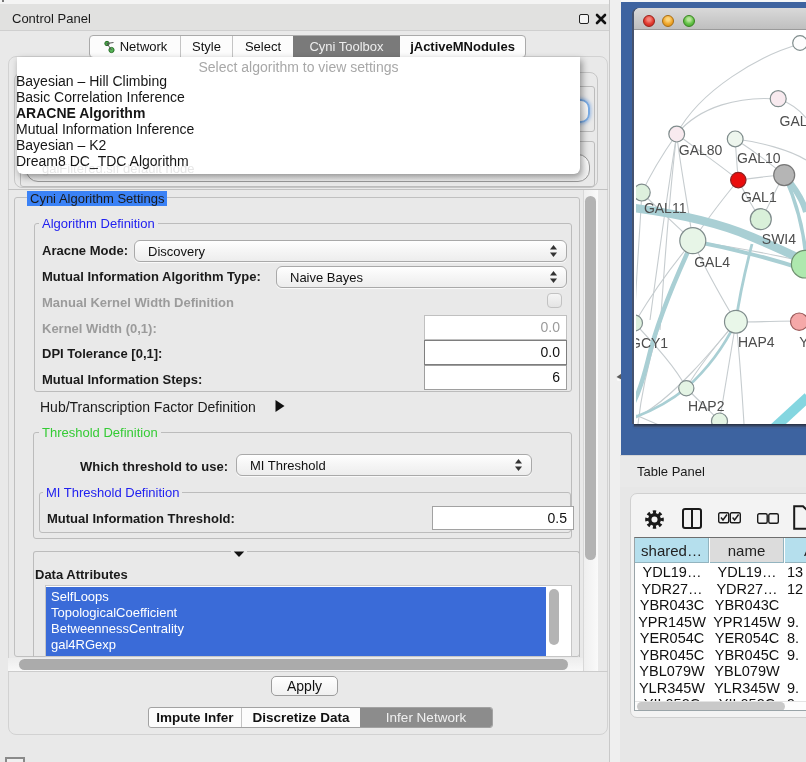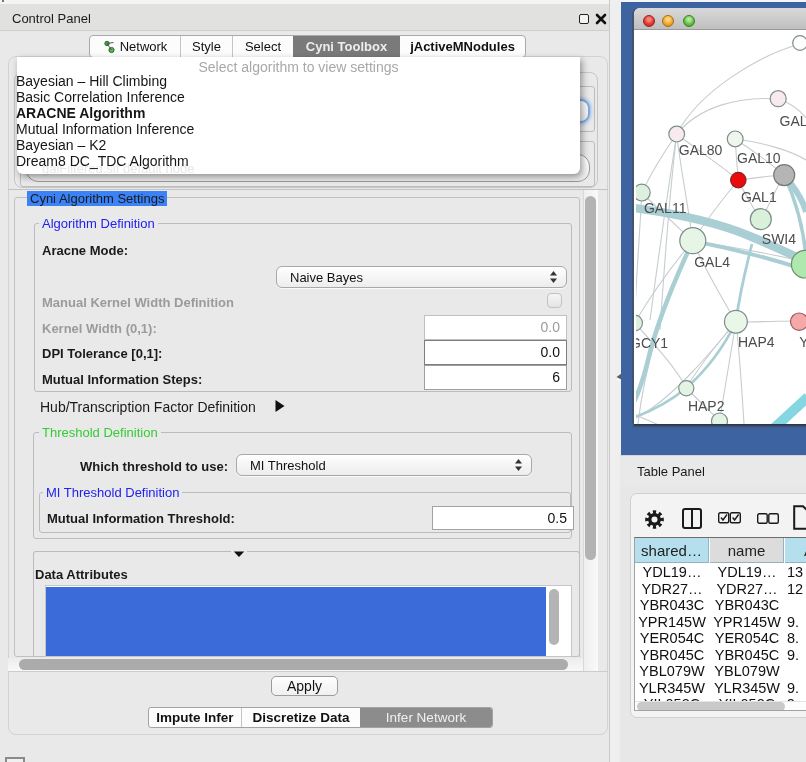--- a/index.html
+++ b/index.html
@@ -38,21 +38,21 @@
 <div id="toptabs" class="ab" style="left:89px;top:35px;height:23px;display:flex;border:1px solid #aaaaaa;border-radius:4px;background:#fcfcfc;overflow:hidden;">
   <div style="width:91px;display:flex;align-items:center;justify-content:center;font-size:13px;color:#111;border-right:1px solid #c4c4c4;">
     <svg width="13" height="14" viewBox="0 0 13 14" style="margin-right:4px;">
           <circle cx="4" cy="3.5" r="2.2" fill="#4aa54a" stroke="#2c712c"></circle>
           <circle cx="8.5" cy="10" r="2.6" fill="#57b457" stroke="#2c712c"></circle>
           <path d="M4 3.5 L8.5 10 M4 3.5 L10.5 2.5" stroke="#555" stroke-width="1"></path>
         </svg>
     Network</div>
   <div style="width:52px;display:flex;align-items:center;justify-content:center;font-size:13px;color:#111;border-right:1px solid #c4c4c4;">Style</div>
   <div style="width:60px;display:flex;align-items:center;justify-content:center;font-size:13px;color:#111;">Select</div>
-  <div style="width:107px;display:flex;align-items:center;justify-content:center;font-size:13px;color:#ededed;background:#7a7a7a;font-weight:bold;">Cyni Toolbox</div>
+  <div style="width:107px;display:flex;align-items:center;justify-content:center;font-size:13px;color:#ededed;background:#7a7a7a;">Cyni Toolbox</div>
   <div style="width:125px;display:flex;align-items:center;justify-content:center;font-size:13px;color:#111;font-weight:bold;">jActiveMNodules</div>
 </div>
 
 <div class="ab" style="left:14px;top:72px;width:584px;height:116px;border:1px solid #c6c6c6;border-radius:8px;background:#e9e9e9;"></div>
 <div class="grp" style="left:20px;top:86px;width:575px;height:46px;"></div>
 <div class="ab" style="left:28px;top:99px;width:562px;height:24px;border:2.5px solid #79aae3;border-radius:9px;background:linear-gradient(#fdfdfd,#ececec);box-shadow:0 0 3px 1.5px rgba(110,160,225,.5);"></div>
 <div class="grp" style="left:20px;top:141px;width:575px;height:46px;"></div>
 <div class="ab" style="left:26px;top:154px;width:564px;height:28px;border:1px solid #9a9a9a;border-radius:12px;background:linear-gradient(#fff,#ececec);"></div>
 
 <div class="ab" style="left:8px;top:189px;width:600px;height:483px;border-top:1px solid #c2c2c2;border-bottom:1px solid #cccccc;"></div>
@@ -63,21 +63,29 @@
 <div class="ab" style="left:8px;top:658px;width:575px;height:13px;background:linear-gradient(#ededed,#f8f8f8);"></div>
 <div class="ab" style="left:19px;top:659px;width:549px;height:11px;background:#ababab;border-radius:6px;"></div>
 
 <div class="grp" style="left:14px;top:197px;width:566px;height:460px;border-color:#c0c0c0;"></div>
 <div class="lbl" style="left:27px;top:191px;background:#3b82f6;padding:0 3px;">Cyni Algorithm Settings</div>
 
 <div class="grp" style="left:34px;top:223px;width:538px;height:169px;"></div>
 <div class="lbl" style="left:39px;top:216px;background:#e9e9e9;padding:0 3px;color:#2121f0;">Algorithm Definition</div>
 
 <div class="lbl b" style="left:42px;top:243px;">Aracne Mode:</div>
-
+<div class="combo" style="left:134px;top:240px;width:433px;height:22px;">
+  <span class="ctext">Discovery</span>
+  <svg class="arr" width="9" height="12" viewBox="0 0 9 12">
+        <path d="M4.5 0 L8 4.5 L1 4.5 Z" fill="#333"></path>
+        <path d="M4.5 12 L8 7.5 L1 7.5 Z" fill="#333"></path>
+      </svg>
+</div>
+
+<div class="lbl b" style="left:42px;top:269px;">Mutual Information Algorithm Type:</div>
 <div class="combo" style="left:276px;top:266px;width:291px;height:22px;">
   <span class="ctext">Naive Bayes</span>
   <svg class="arr" width="9" height="12" viewBox="0 0 9 12">
         <path d="M4.5 0 L8 4.5 L1 4.5 Z" fill="#333"></path>
         <path d="M4.5 12 L8 7.5 L1 7.5 Z" fill="#333"></path>
       </svg>
 </div>
 
 <div class="lbl b" style="left:42px;top:295px;color:#9b9b9b;">Manual Kernel Width Definition</div>
 <div class="ab" style="left:547px;top:293px;width:15px;height:15px;border:1px solid #c2c2c2;border-radius:4px;background:linear-gradient(#f5f5f5,#e4e4e4);"></div>
@@ -116,20 +124,21 @@
 
 <div class="grp" style="left:33px;top:551px;width:547px;height:106px;border-bottom:none;border-radius:3px 3px 0 0;"></div>
 <svg class="ab" style="left:231px;top:549px;background:#e9e9e9;padding:0 2px;" width="16" height="10" viewBox="0 0 16 10">
       <path d="M1 1.5 L15 1.5 L8 9 Z" fill="#111"></path>
     </svg>
 
 <div class="lbl b" style="left:35px;top:567px;">Data Attributes</div>
 
 <div class="ab" style="left:45px;top:585px;width:527px;height:72px;border:1px solid #c6c6c6;background:#fff;overflow:hidden;">
   <div class="ab" style="left:0;top:1px;width:500px;height:80px;background:#3a6bd8;"></div>
+  <div class="ab" style="left:5px;top:3px;font-size:13px;color:#fff;line-height:16px;">SelfLoops<br>TopologicalCoefficient<br>BetweennessCentrality<br>gal4RGexp</div>
   <div class="ab" style="left:503px;top:3px;width:10px;height:56px;background:#b4b4b4;border-radius:5px;"></div>
 </div>
 
 <div class="ab" style="left:271px;top:676px;width:67px;height:20px;border:1px solid #9c9c9c;border-radius:5px;background:linear-gradient(#ffffff,#f0f0f0);text-align:center;font-size:14px;color:#111;line-height:18px;">Apply</div>
 
 <div class="ab" style="left:148px;top:707px;height:21px;display:flex;border:1px solid #a2a2a2;border-radius:3px;background:#fcfcfc;overflow:hidden;">
   <div style="width:93px;display:flex;align-items:center;justify-content:center;font-size:13.5px;font-weight:bold;color:#111;border-right:1px solid #c4c4c4;">Impute Infer</div>
   <div style="width:118px;display:flex;align-items:center;justify-content:center;font-size:13.5px;font-weight:bold;color:#111;">Discretize Data</div>
   <div style="width:132px;display:flex;align-items:center;justify-content:center;font-size:13.5px;color:#f0f0f0;background:#8c8c8c;">Infer Network</div>
 </div>

